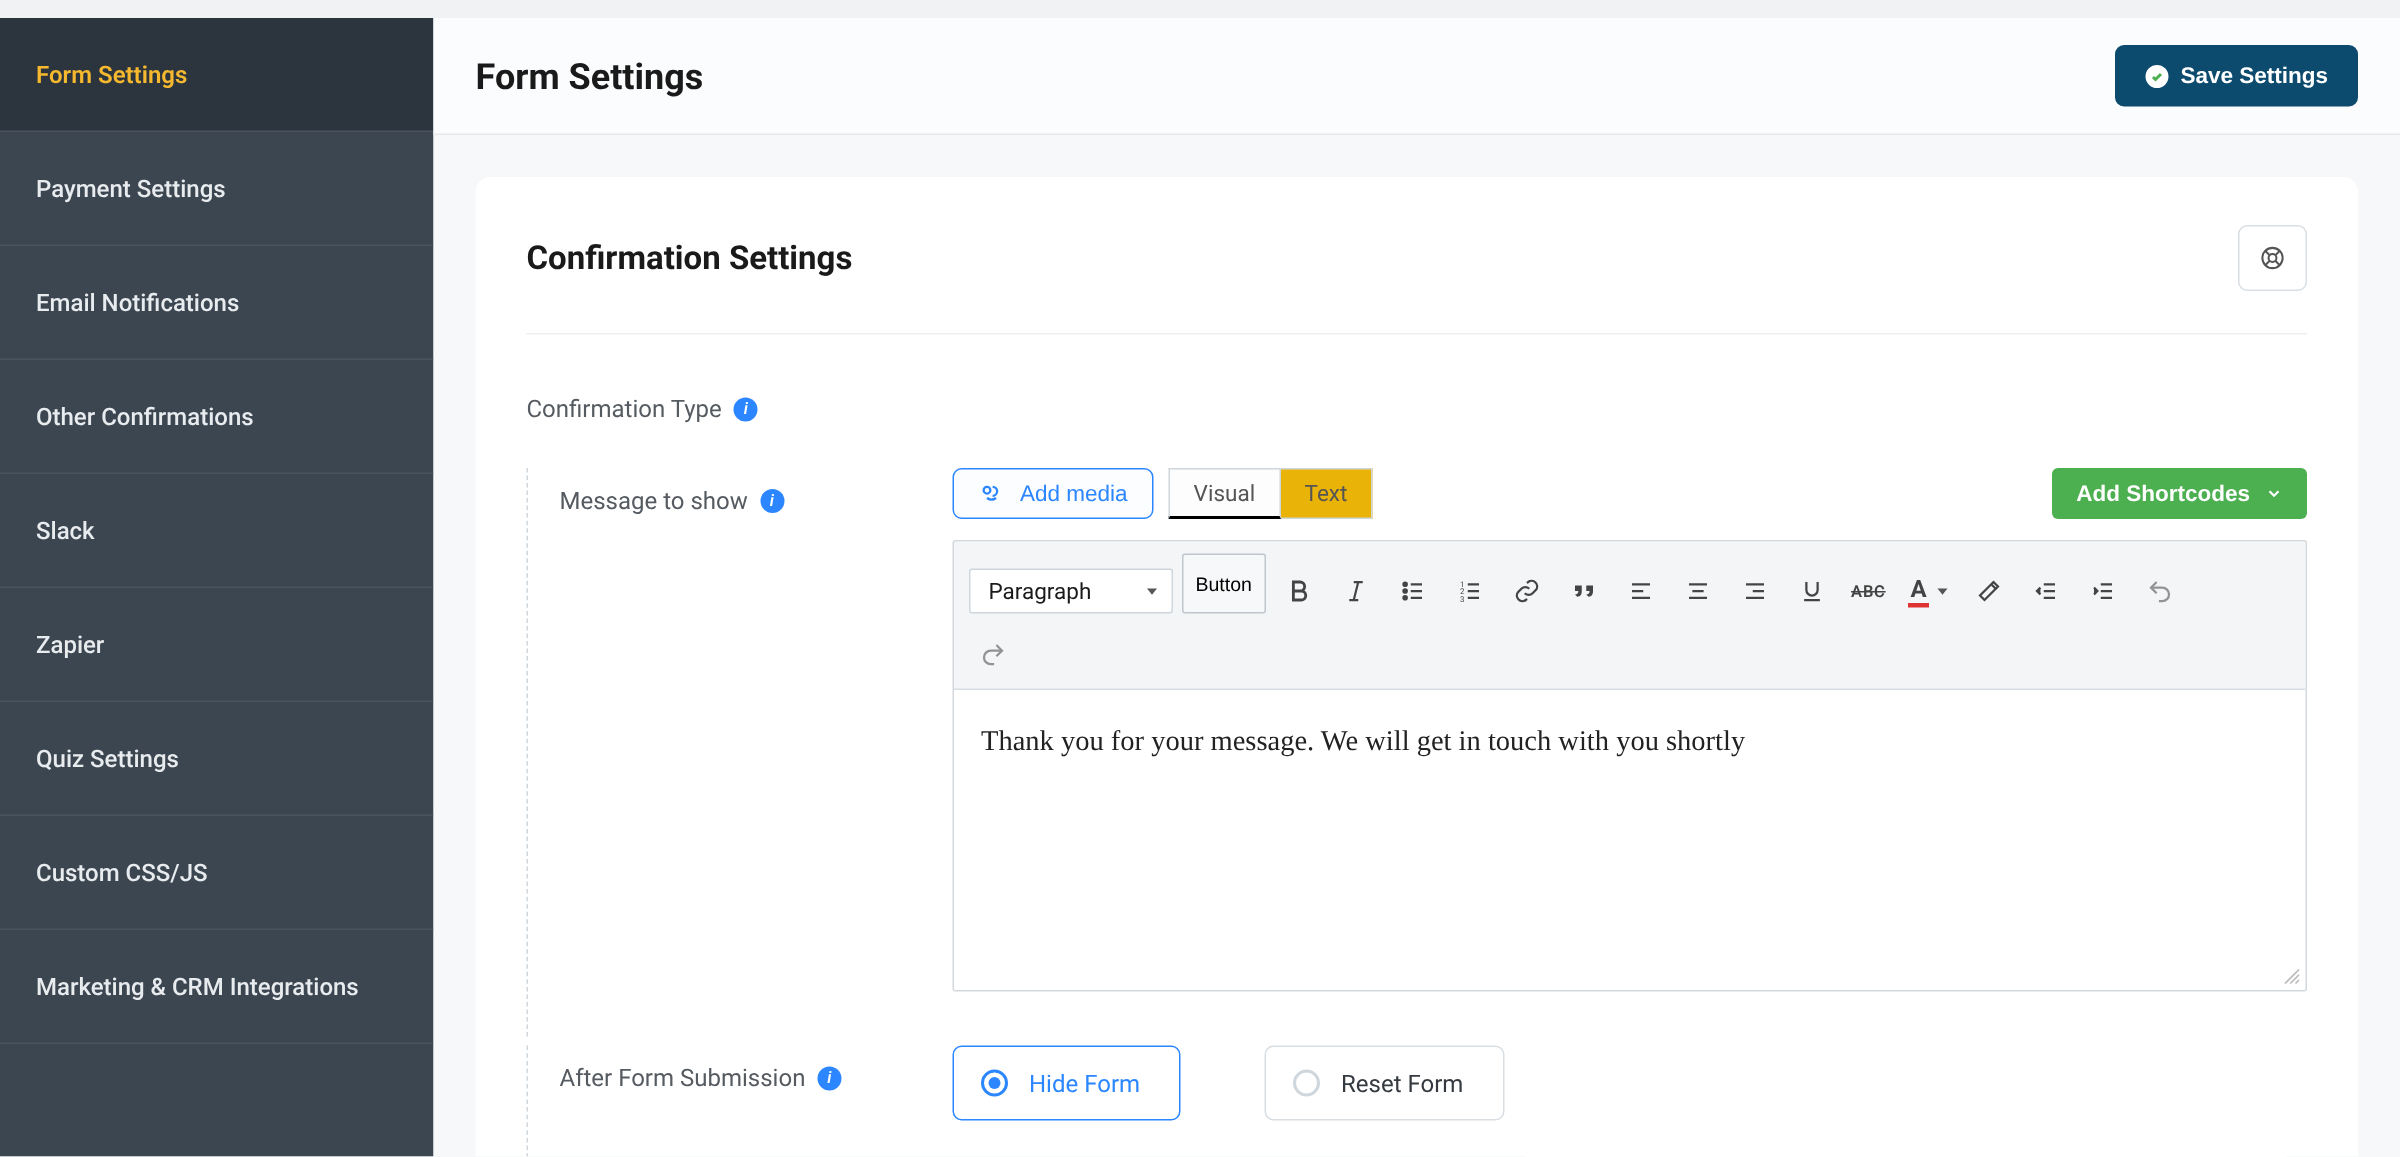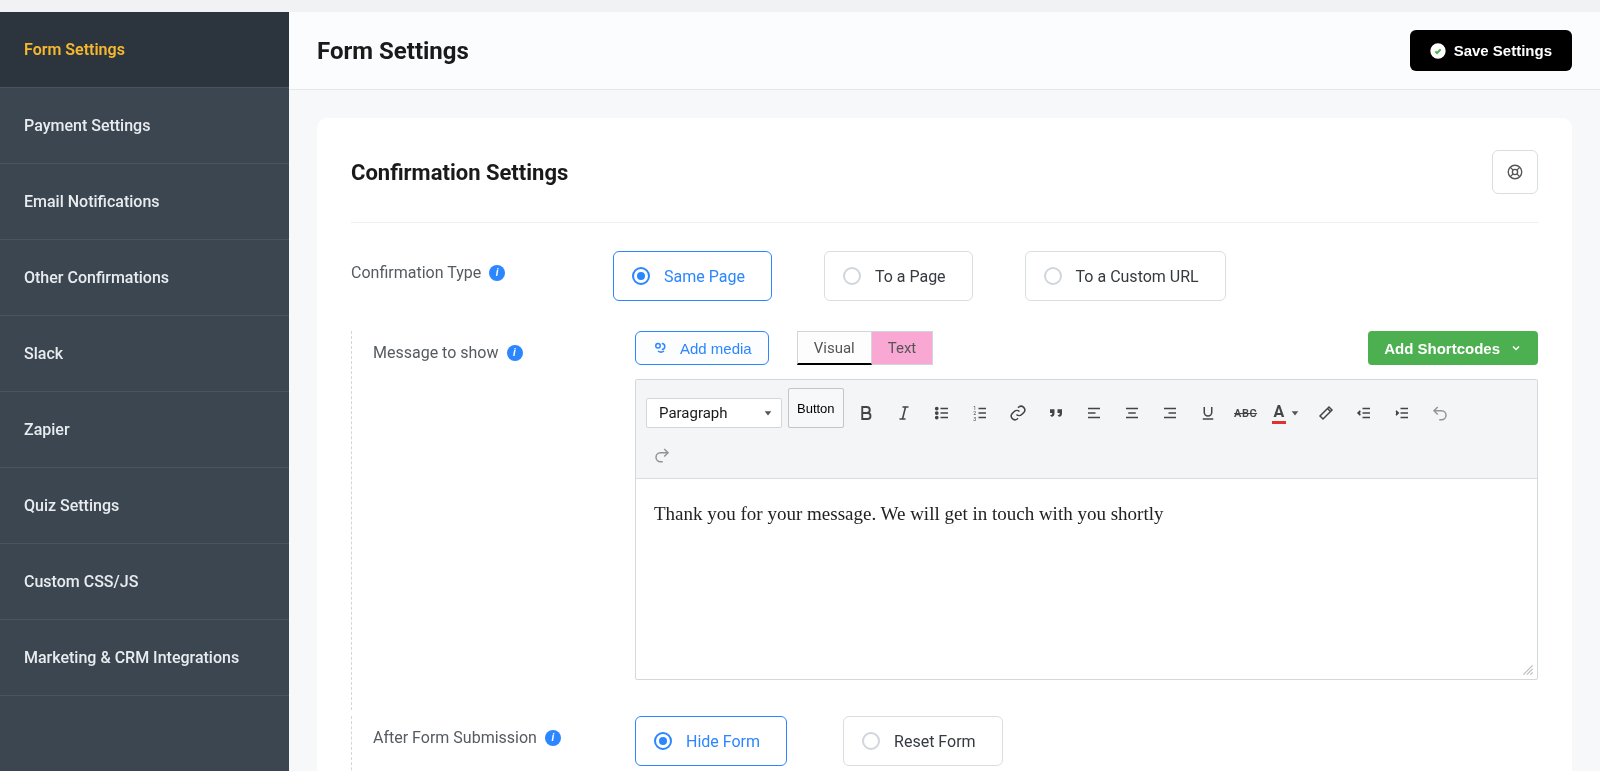--- a/index.html
+++ b/index.html
@@ -50,21 +50,21 @@
     display: inline-flex;
     align-items: center;
     gap: 8px;
     font-size: 15px;
     font-weight: 600;
     border-radius: 6px;
     padding: 12px 20px;
     border: none;
     cursor: pointer;
   }
-  .btn-green { background: #000000; color: #fff; }
+  .btn-green { background: #0c4a6e; color: #fff; }
   .btn-green svg { width: 16px; height: 16px; }
 
   .content-wrap { padding: 28px; overflow: hidden;}
   .card {
     background: #fff;
     border-radius: 10px;
     padding: 32px 34px;
     min-height: 660px;
   }
   .section-header {
@@ -129,38 +129,38 @@
   .radio-option.selected .radio-circle::after {
     content: ""; width: 8px; height: 8px; background: #2b86ff; border-radius: 50%;
     position: absolute; top: 50%; left: 50%; transform: translate(-50%,-50%);
   }
 
   
   .editor-wrap { flex: 1; }
   .editor-topbar {
     display: flex;
     align-items: center;
-    gap: 28px;
+    gap: 10px;
     margin-bottom: 14px;
   }
   .btn-outline-blue {
     display: inline-flex; align-items: center; gap: 10px;
     border: 1.5px solid #2b86ff; color: #2b86ff;
     background: #fbfdff;
     border-radius: 6px;
     padding: 8px 16px;
     font-size: 15px; font-weight: 500;
     cursor: pointer;
     height:34px;
   }
   .tab-group { display: flex; }
   .tab {
     padding: 6px 16px;
     border: 1px solid #cfd6dc;
-    background: #f9a8d4;
+    background: #eab308;
     color: #555;
     font-size: 15px;
     cursor: pointer;
     height:34px;
     display:flex; align-items:center;
   }
   .tab + .tab { margin-left: -1px; }
   .tab.active { background: #fdfdfd; border-bottom: 2px solid #000000; position: relative; z-index: 2;}
   .spacer-flex { flex: 1; }
   .btn-shortcodes {
@@ -292,34 +292,20 @@
                 <line x1="5.5" y1="18.5" x2="9.5" y2="14.5"></line>
                 <line x1="18.5" y1="18.5" x2="14.5" y2="14.5"></line>
               </svg>
           </button>
         </div>
 
         <div class="field-row">
           <div class="field-label">
             <span>Confirmation Type</span>
             <span class="info-icon">i</span>
-          </div>
-          <div class="options">
-            <label class="radio-option selected">
-              <span class="radio-circle"></span>
-              <span>Same Page</span>
-            </label>
-            <label class="radio-option">
-              <span class="radio-circle"></span>
-              <span>To a Page</span>
-            </label>
-            <label class="radio-option">
-              <span class="radio-circle"></span>
-              <span>To a Custom URL</span>
-            </label>
           </div>
         </div>
 
         <div class="field-row connector" style="align-items:flex-start;">
           <div class="field-label indent">
             <span>Message to show</span>
             <span class="info-icon">i</span>
           </div>
           <div class="editor-wrap">
             <div class="editor-topbar">

